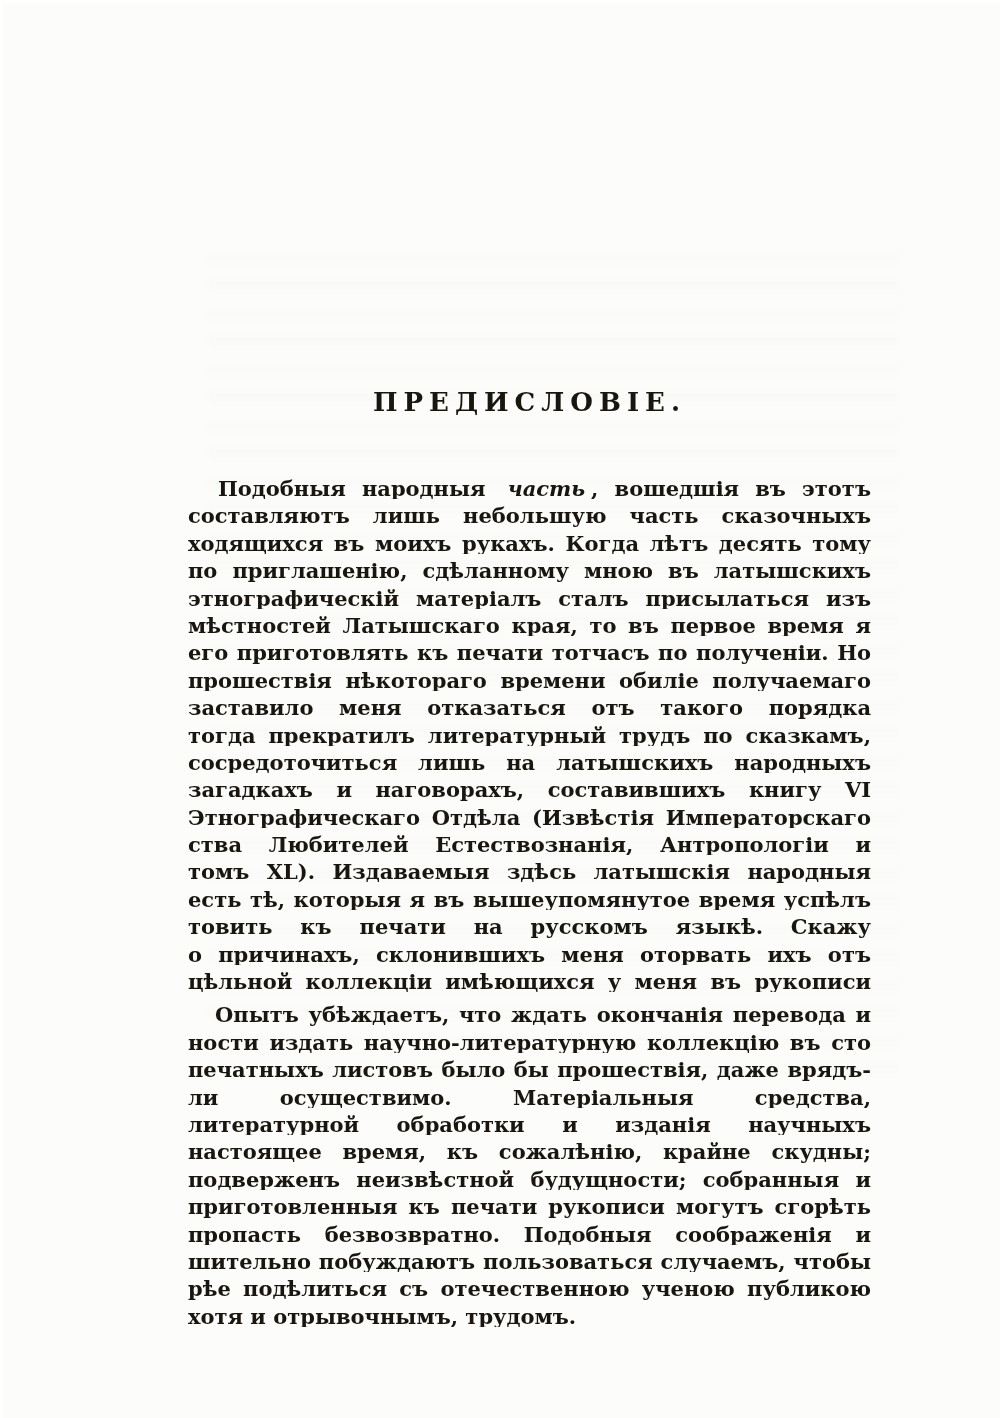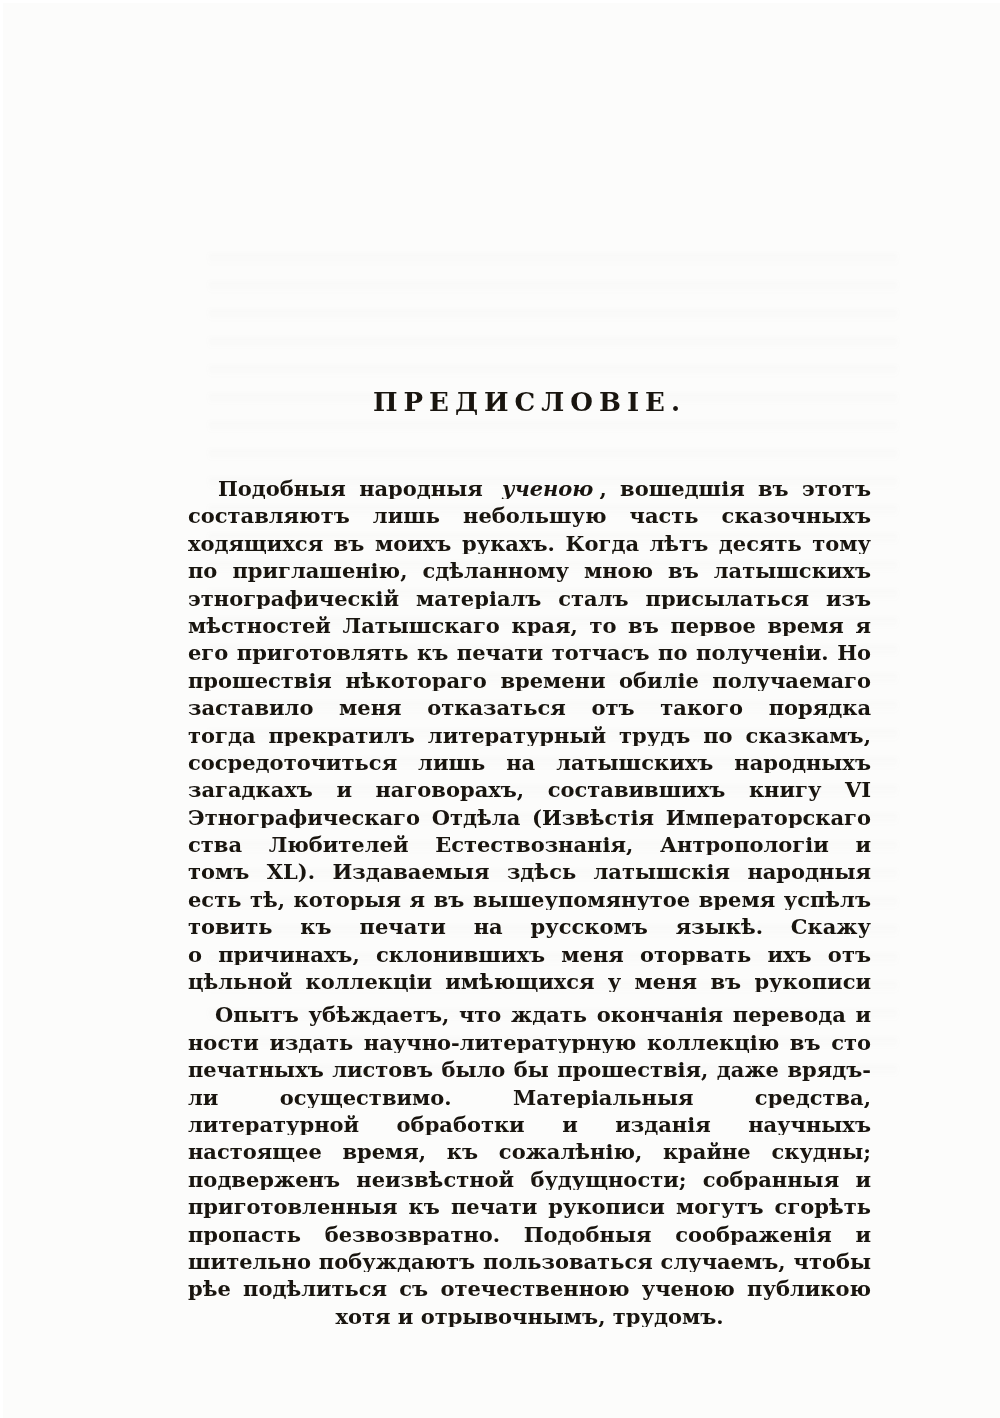--- a/index.html
+++ b/index.html
@@ -58,34 +58,34 @@
     text-align: justify;
     overflow: hidden;
   }
   .line::after {
     content: "";
     display: inline-block;
     width: 100%;
     height: 0;
   }
   .line.indent { text-indent: 27px; }
-  .line.no-just { text-align: center; }
+  .line.no-just { text-align: left; }
   .line.no-just::after { content: none; }
   .it { font-style: italic; }
 </style>
 </head>
 <body>
 
 <div class="page">
   <div class="bleed"></div>
   <div class="content">
     <div class="title">ПРЕДИСЛОВІЕ.</div>
     <div class="body-text">
         <div class="paragraph">
-          <div class="line indent"><span>Подобныя народныя </span><span class="it">ученою</span><span>, вошедшія въ этотъ выпускъ,</span></div>
+          <div class="line indent"><span>Подобныя народныя </span><span class="it">часть</span><span>, вошедшія въ этотъ выпускъ,</span></div>
           <div class="line">составляютъ лишь небольшую часть сказочныхъ текстовъ, на-</div>
           <div class="line">ходящихся въ моихъ рукахъ. Когда лѣтъ десять тому назадъ</div>
           <div class="line">по приглашенію, сдѣланному мною въ латышскихъ газетахъ,</div>
           <div class="line">этнографическій матеріалъ сталъ присылаться изъ разныхъ</div>
           <div class="line">мѣстностей Латышскаго края, то въ первое время я старался</div>
           <div class="line">его приготовлять къ печати тотчасъ по полученіи. Но по</div>
           <div class="line">прошествія нѣкотораго времени обиліе получаемаго поневолѣ</div>
           <div class="line">заставило меня отказаться отъ такого порядка занятій. Я</div>
           <div class="line">тогда прекратилъ литературный трудъ по сказкамъ, чтобы</div>
           <div class="line">сосредоточиться лишь на латышскихъ народныхъ пословицахъ,</div>

